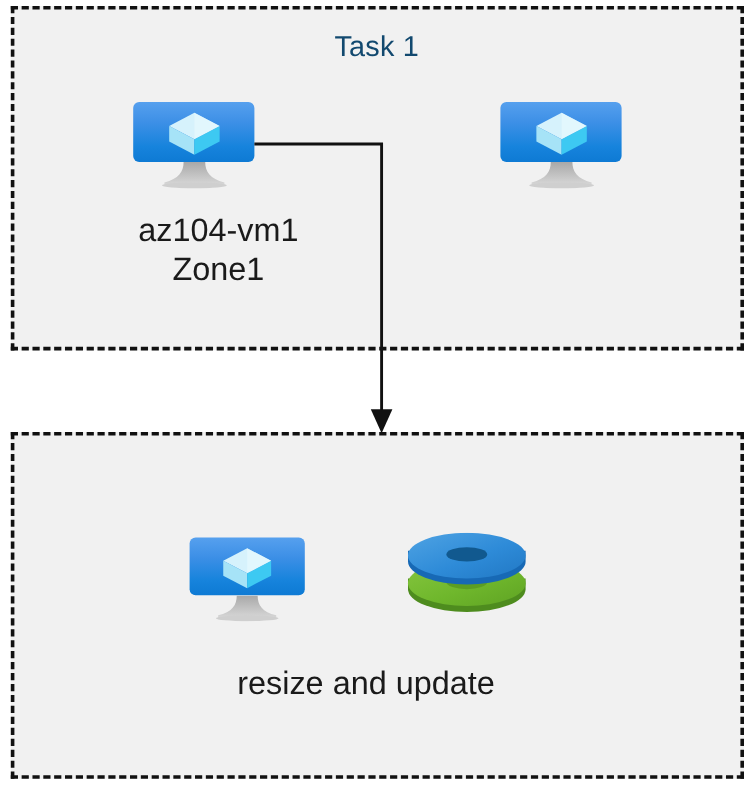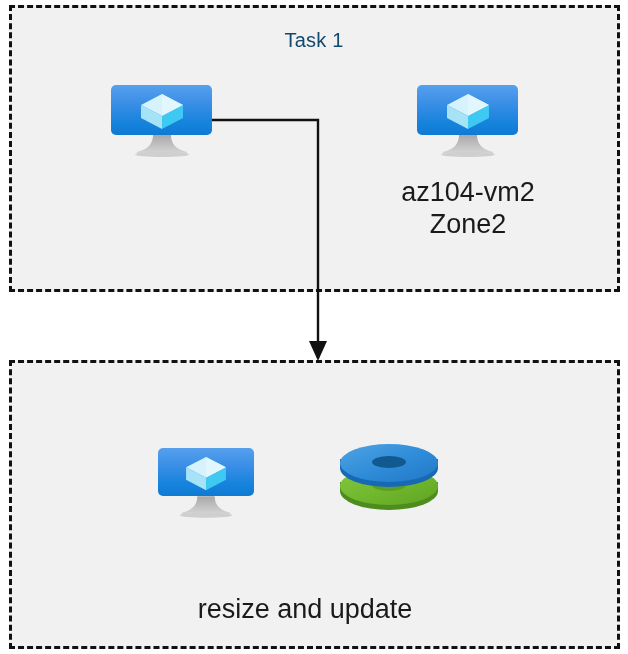--- a/index.html
+++ b/index.html
@@ -41,21 +41,21 @@
     width: 611px;
     height: 289px;
   }
 
   .task-title {
     position: absolute;
     left: 0;
     width: 100%;
     text-align: center;
     color: #12496F;
-    font-size: 20px;
+    font-size: 24px;
     line-height: 32px;
     letter-spacing: 0.2px;
     white-space: nowrap;
   }
   #task1-title { top: 24px; }
   #task2-title { top: 383px; }
   .node-label {
     position: absolute;
     width: 260px;
     text-align: center;
@@ -128,20 +128,22 @@
         <linearGradient id="standG1" x1="0" y1="0" x2="0" y2="1">
           <stop offset="0%" stop-color="#A8A8A8"></stop>
           <stop offset="100%" stop-color="#D9D9D9"></stop>
         </linearGradient>
       </defs>
       <path d="M22,0 L40,0 C40,8 44,14 56,17 L56,20 L6,20 L6,17 C18,14 22,8 22,0 Z" fill="url(#standG1)"></path>
       <ellipse cx="31" cy="19.5" rx="27" ry="2.5" fill="#CFCFCF"></ellipse>
     </svg>
   </div>
 
+  <div class="node-label" id="vm1-label">az104-vm1
+Zone1</div>
 
   <div class="vm-icon" style="left:417px; top:85px; width:101px; height:70px;">
     <div class="vm-screen"></div>
     <svg class="vm-cube" width="48" height="40" viewBox="0 0 48 40">
       <polygon points="24,2 45,13 24,24 3,13" fill="#D6F2FC"></polygon>
       <polygon points="3,13 24,24 24,37 3,26" fill="#A6E3F7"></polygon>
       <polygon points="24,24 45,13 45,26 24,37" fill="#3DC9F2"></polygon>
       <polygon points="24,2 45,13 24,24" fill="#E6F8FE" opacity="0.75"></polygon>
     </svg>
     <svg class="vm-stand" width="62" height="22" viewBox="0 0 62 22">
@@ -149,22 +151,20 @@
         <linearGradient id="standG2" x1="0" y1="0" x2="0" y2="1">
           <stop offset="0%" stop-color="#A8A8A8"></stop>
           <stop offset="100%" stop-color="#D9D9D9"></stop>
         </linearGradient>
       </defs>
       <path d="M22,0 L40,0 C40,8 44,14 56,17 L56,20 L6,20 L6,17 C18,14 22,8 22,0 Z" fill="url(#standG2)"></path>
       <ellipse cx="31" cy="19.5" rx="27" ry="2.5" fill="#CFCFCF"></ellipse>
     </svg>
   </div>
 
-  <div class="node-label" id="vm2-label">az104-vm2
-Zone2</div>
 
   <svg class="connector">
     <path d="M 212,120 L 318,120 L 318,347" fill="none" stroke="#111111" stroke-width="2.4"></path>
     <polygon points="318,361 309,341 327,341" fill="#111111"></polygon>
   </svg>
 
   <div class="task-box" id="task2-box"></div>
 
 
   <div class="vm-icon" style="left:158px; top:448px; width:96px; height:70px;">
@@ -203,15 +203,15 @@
 
     <path d="M2,47 a49,19 0 0 0 98,0 l0,-9 l-98,0 z" fill="#4E8C1E"></path>
     <ellipse cx="51" cy="42" rx="49" ry="19" fill="url(#diskGreenTop)"></ellipse>
     <ellipse cx="51" cy="41" rx="17" ry="6" fill="#5C9E23"></ellipse>
 
     <path d="M2,24 a49,19 0 0 0 98,0 l0,-9 l-98,0 z" fill="#1769B5"></path>
     <ellipse cx="51" cy="19" rx="49" ry="19" fill="url(#diskBlueTop)"></ellipse>
     <ellipse cx="51" cy="18" rx="17" ry="6" fill="#11598F"></ellipse>
   </svg>
 
-  <div class="node-label" id="task2-caption" style="left:160px; top:553px; width:290px;margin-top:40px;">resize and update</div>
+  <div class="node-label" id="task2-caption" style="left:160px; top:553px; width:290px;">resize and update</div>
 
 </div>
 
 </body></html>

